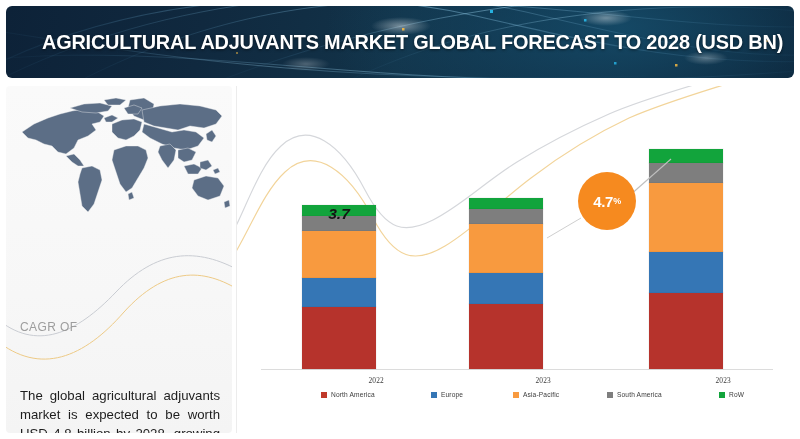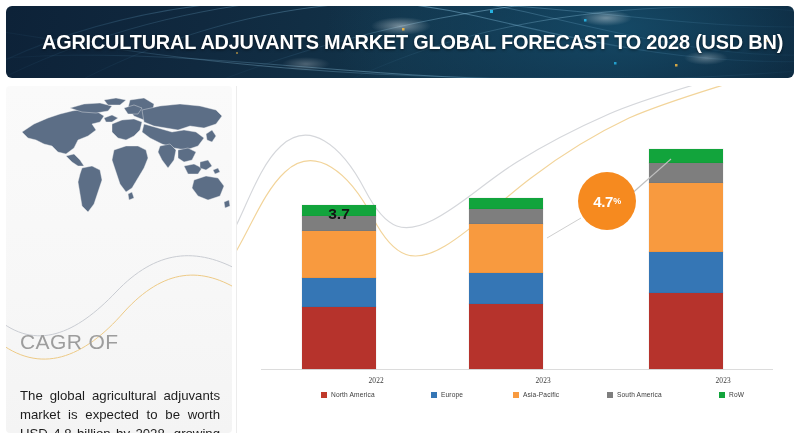--- a/index.html
+++ b/index.html
@@ -54,22 +54,22 @@
   #map-wrap {
     position: absolute;
     left: 2px; top: 8px;
     width: 224px; height: 126px;
   }
   #map-wrap svg { width: 100%; height: 100%; display:block; }
   #panel-waves { position:absolute; left:0; top:0; width:226px; height:347px; }
 
   .cagr-of {
     position: absolute;
-    left: 14px; top: 244px;
-    font-size: 21px;
+    left: 14px; top: 234px;
+    font-size: 12px;
     color: #9d9d9d;
     letter-spacing: 0.4px;
     font-weight: normal;
   }
   .cagr-val {
     position: absolute;
     left: 12px; top: 248px;
     color: #6391c9;
     font-size: 40px;
     font-weight: bold;
@@ -295,21 +295,21 @@
     <div class="plot">
       <div class="axis-line"></div>
 
       <div class="bar" id="bar-2022" style="left:65px;">
         <div class="seg edge" style="height:11px;background:#12a43c;"></div>
         <div class="seg edge" style="height:15px;background:#7e7e7e;"></div>
         <div class="seg edge" style="height:47px;background:#f89a3f;"></div>
         <div class="seg edge" style="height:29px;background:#3576b5;"></div>
         <div class="seg edge" style="height:62px;background:#b6332c;"></div>
       </div>
-      <div class="bar-value" style="left:57px; top:119px;">3.7</div>
+      <div class="bar-value" style="left:57px; top:119px;font-style:italic;">3.7</div>
       <div class="bar-cat" style="left:57px;">2022</div>
 
       <div class="bar" id="bar-2023" style="left:232px;">
         <div class="seg edge" style="height:11px;background:#12a43c;"></div>
         <div class="seg edge" style="height:15px;background:#7e7e7e;"></div>
         <div class="seg edge" style="height:49px;background:#f89a3f;"></div>
         <div class="seg edge" style="height:31px;background:#3576b5;"></div>
         <div class="seg edge" style="height:65px;background:#b6332c;"></div>
       </div>
       <div class="bar-cat" style="left:224px;">2023</div>

